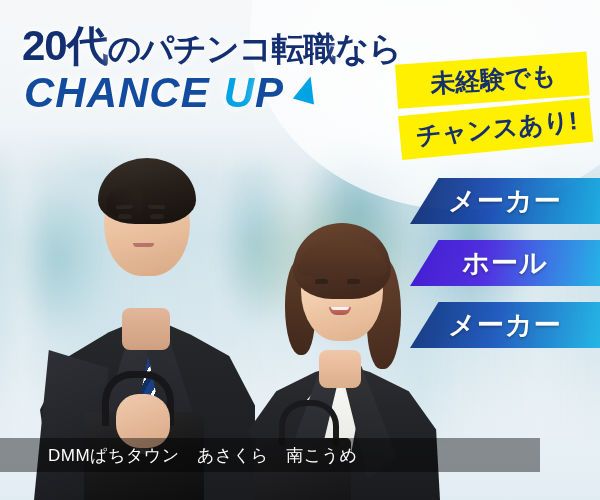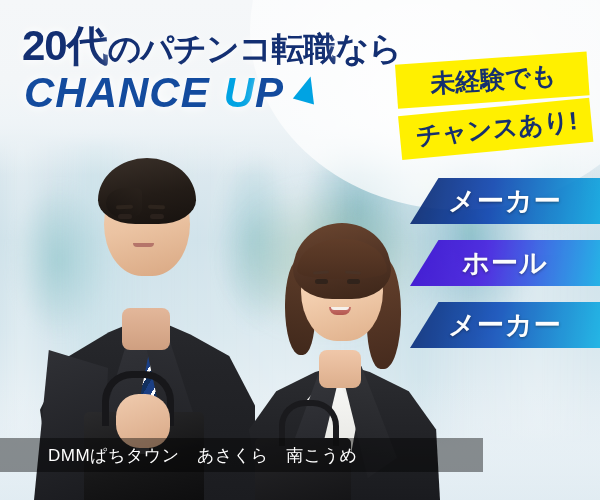--- a/index.html
+++ b/index.html
@@ -301,21 +301,21 @@
     white-space:nowrap;
   }
   .cat.c1{background:linear-gradient(100deg,#0d2a6e 0%,#1447b0 42%,#11a8e0 100%);}
   .cat.c2{background:linear-gradient(100deg,#3a0fd0 0%,#4a25e0 40%,#19b0e6 100%);}
   .cat.c3{background:linear-gradient(100deg,#0c2f78 0%,#1652bb 45%,#17b2e4 100%);}
   .cat.c4{background:linear-gradient(100deg,#6a1fe0 0%,#7a2ae8 35%,#2b6ae0 100%);}
   .cat.c5{background:linear-gradient(100deg,#0f2f7a 0%,#1757c4 42%,#0fc0ee 100%);}
 
   
   .credits{
-    position:absolute;left:0;bottom:28px;width:483px;height:34px;
+    position:absolute;left:0;bottom:28px;width:540px;height:34px;
     background:rgba(0,0,0,.42);
     display:flex;align-items:center;
   }
   .credits-text{
     color:#ffffff;font-size:17px;padding-left:48px;white-space:nowrap;
     letter-spacing:.5px;
   }
 </style>
 </head>
 <body>

